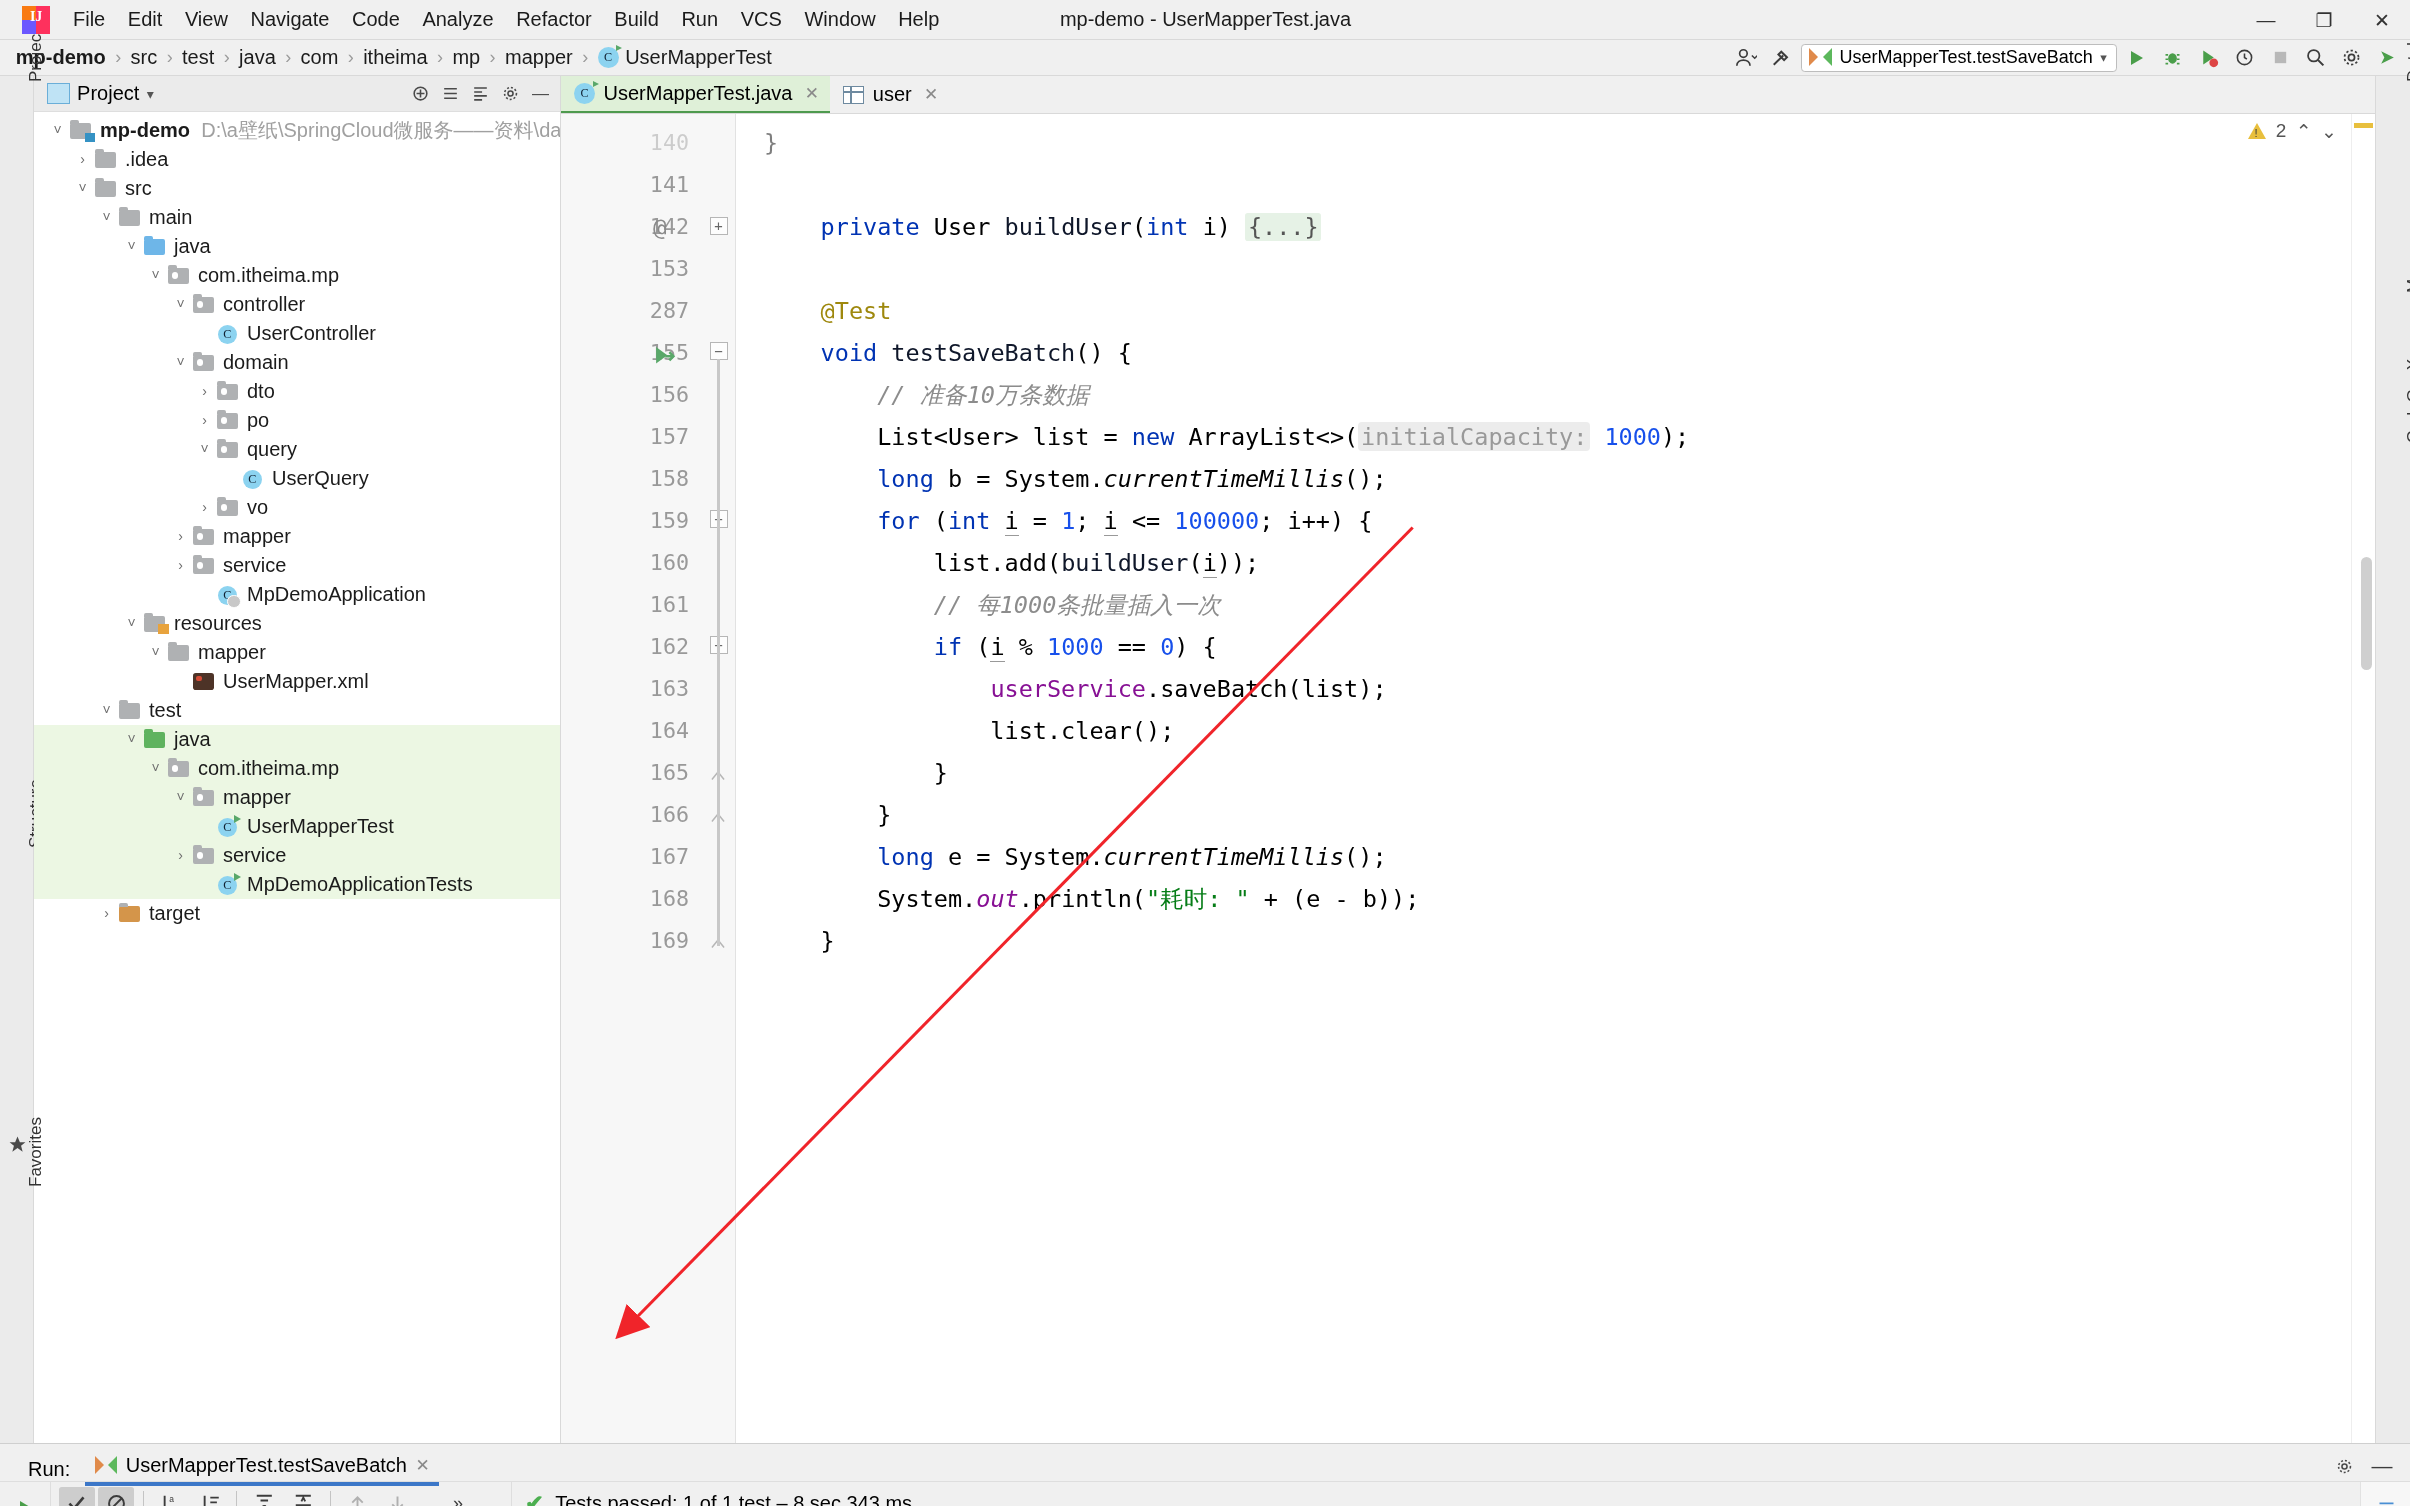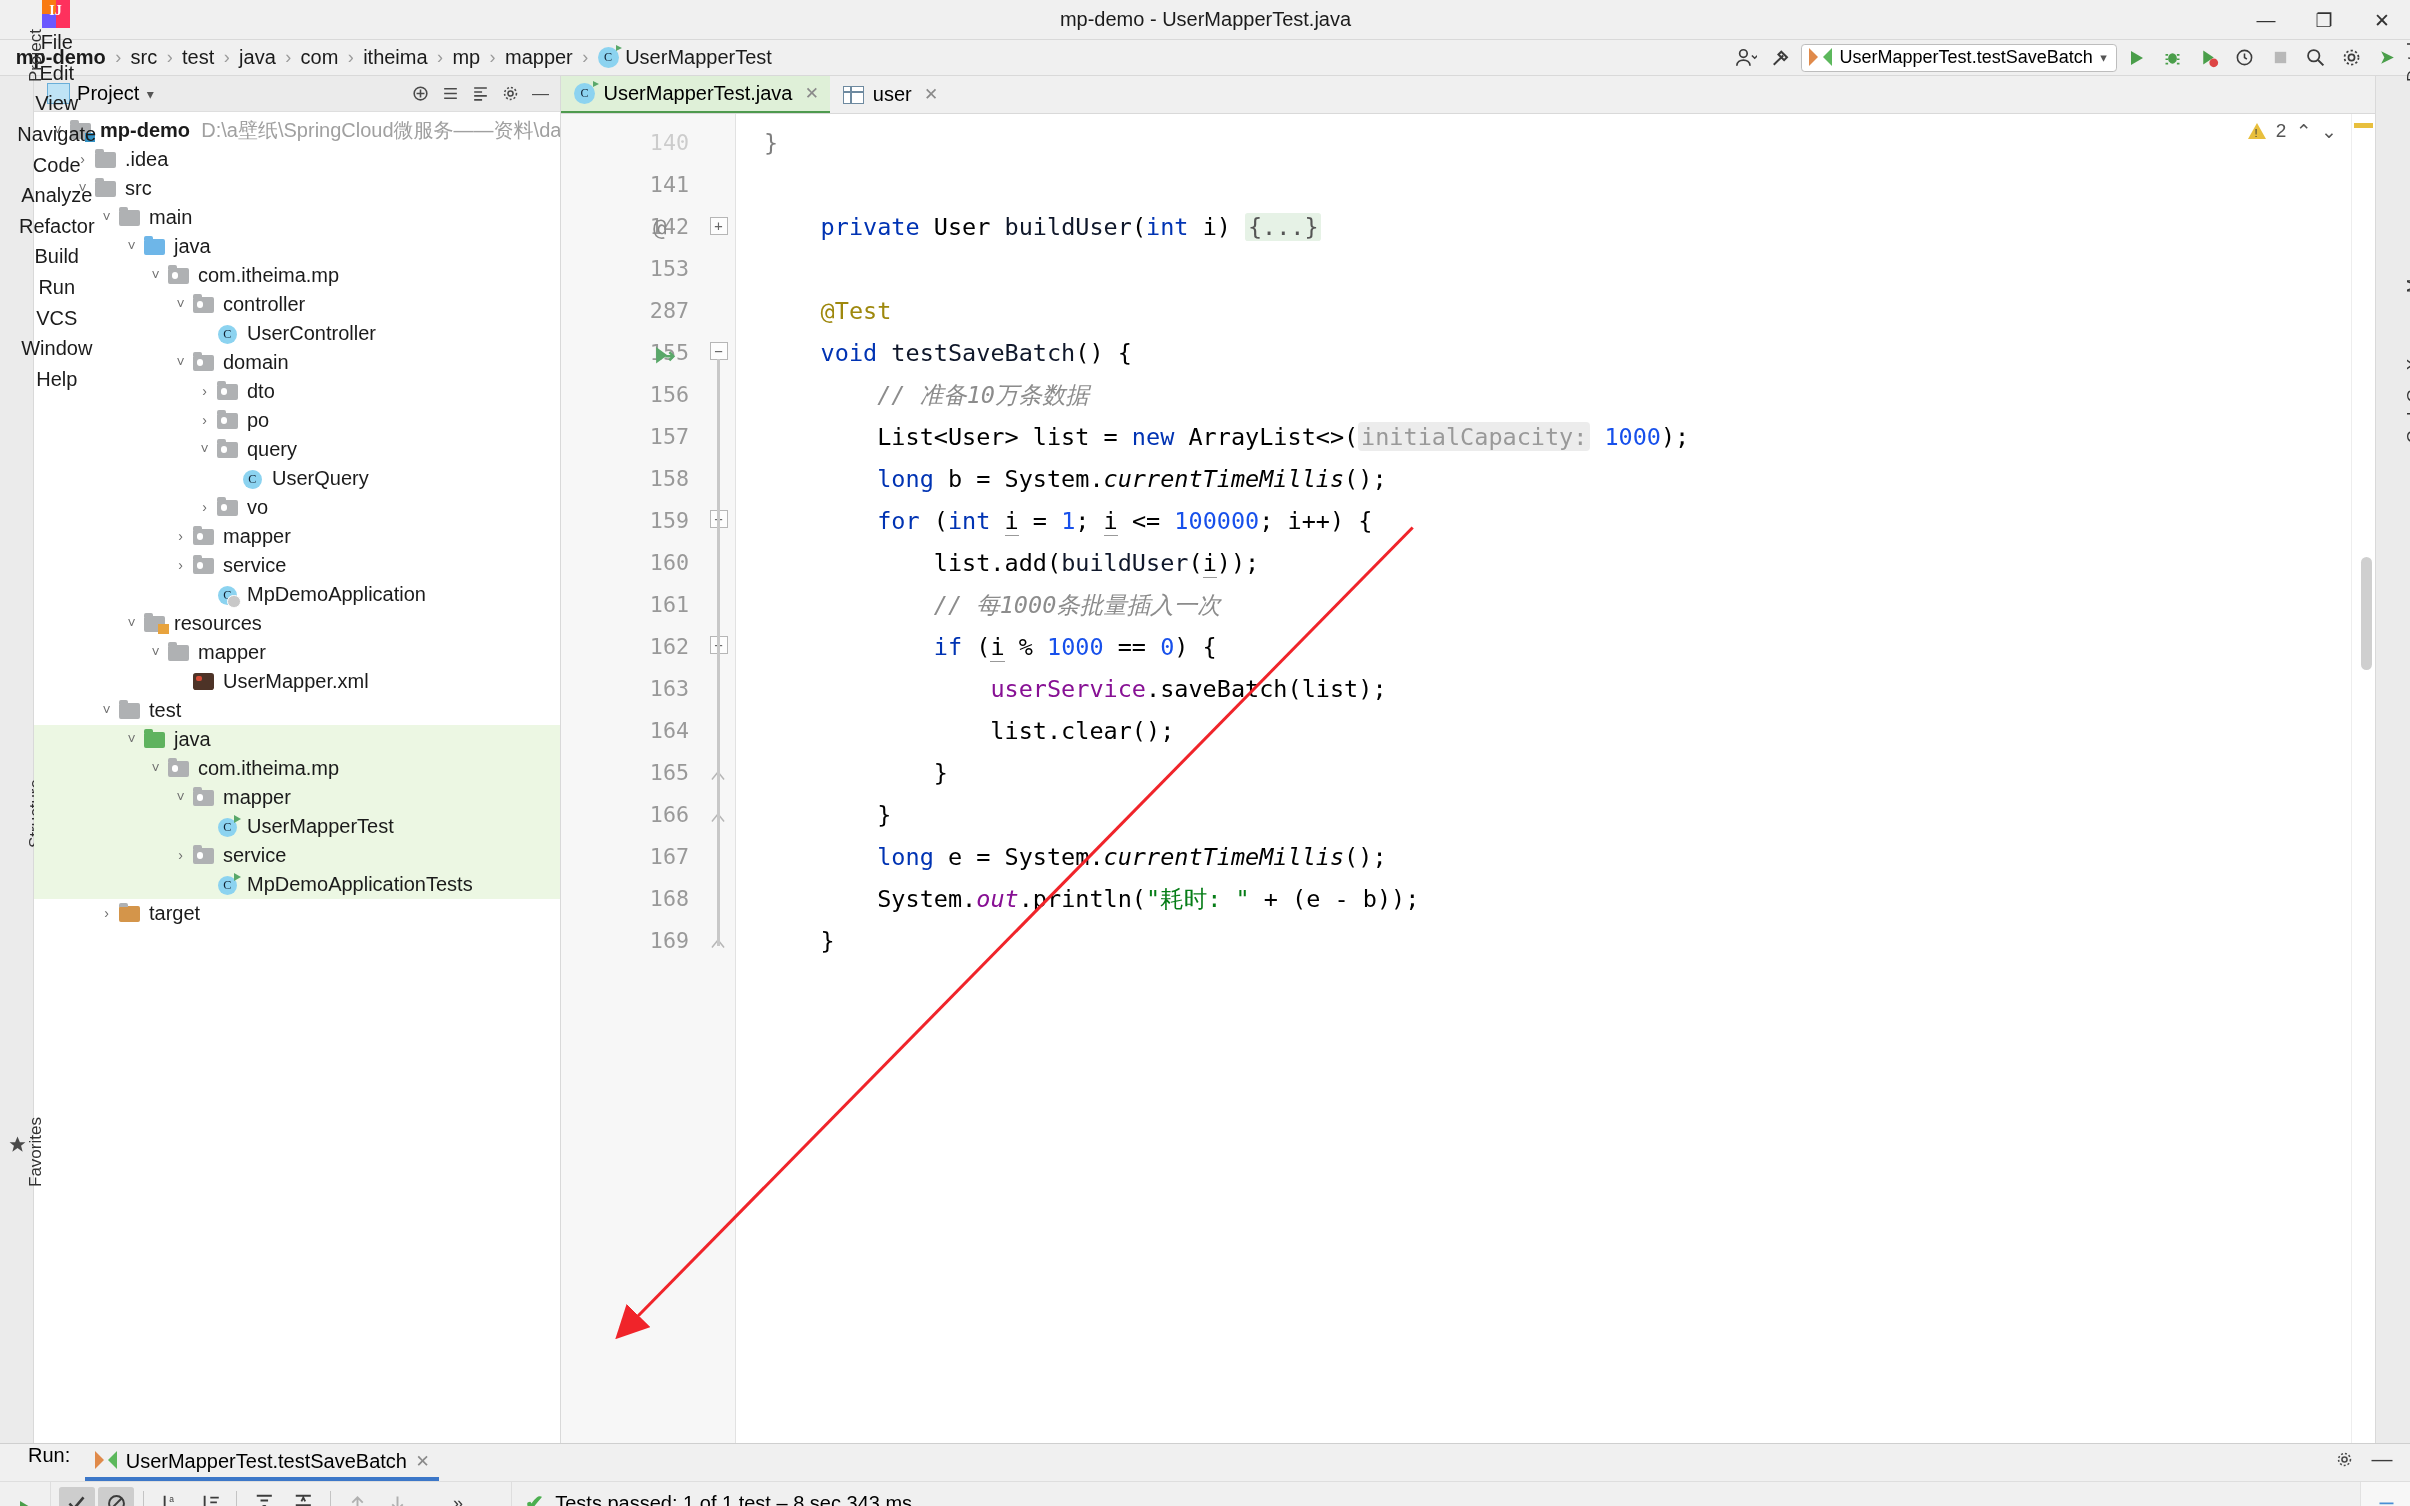--- a/index.html
+++ b/index.html
@@ -18,21 +18,21 @@
     display:flex; align-items:center; position:relative;
   }
   #titlebar .tb-title {
     position:absolute; left:0; right:0; text-align:center;
     font-size:20px; color:#1b1b1b; pointer-events:none;
   }
   #win-controls { position:absolute; right:0; top:0; height:40px; display:flex; z-index:5;}
   #win-controls div { width:58px; height:40px; display:flex; align-items:center; justify-content:center; font-size:19px; color:#333;}
 
   
-  #menubar { display:flex; align-items:center; height:40px; padding-left:6px; z-index:6;flex-direction:column;}
+  #menubar { display:flex; align-items:center; height:40px; padding-left:13px; z-index:6;}
   .ij-logo { width:28px; height:28px; margin:0 11.3px 0 9.4px; position:relative; flex:none;}
   .ij-logo .q1{position:absolute;left:0;top:0;width:14px;height:14px;background:#f97a12;}
   .ij-logo .q2{position:absolute;right:0;top:0;width:14px;height:14px;background:#fe315d;}
   .ij-logo .q3{position:absolute;left:0;bottom:0;width:14px;height:14px;background:#6b57ff;}
   .ij-logo .q4{position:absolute;right:0;bottom:0;width:14px;height:14px;background:#fe315d;}
   .ij-logo .letter{position:absolute;left:7.5px;top:3.8px;color:#fff;font-weight:bold;font-size:14px;z-index:2;font-family:"Liberation Serif",serif;}
   .menu-item { padding:3.8px 11.3px; font-size:20px; color:#1b1b1b; cursor:default; white-space:nowrap;}
 
   
   #navbar {
@@ -150,21 +150,21 @@
   #scroll-thumb { position:absolute; right:2.8px; width:11.3px; border-radius:5.6px; background:#cfcfcf;}
   #inspect-widget {
      position:absolute; right:38px; top:5.6px; display:flex; align-items:center; gap:9.4px;
      font-size:19px; color:#555;
   }
   .warn-tri { width:0;height:0;border-left:9.4px solid transparent;border-right:9.4px solid transparent;border-bottom:16px solid #e8bf3d;position:relative;}
   .warn-tri:after{content:'!';position:absolute;left:-2.8px;top:3.8px;font-size:11.3px;color:#3b3b3b;font-family:"Liberation Sans",sans-serif;}
 
   
   #runpanel { height:542px; background:#fff; border-top:0.9px solid #cfcfcf; display:flex; flex-direction:column; flex:none;}
-  #run-header { height:38px; background:#f0f0f0; display:flex; align-items:flex-start; padding-left:28px; gap:15px; position:relative; border-bottom:0.9px solid #dedede;}
+  #run-header { height:38px; background:#f0f0f0; display:flex; align-items:flex-end; padding-left:28px; gap:15px; position:relative; border-bottom:0.9px solid #dedede;}
   #run-header .rh-label{font-size:20px;}
   .runtab { display:flex; align-items:center; gap:8.5px; font-size:20px; padding:5.6px 9.4px 3.8px 9.4px; position:relative;}
   .runtab.active:after{content:'';position:absolute;left:0;right:0;bottom:-4.7px;height:3.8px;background:#3c77c8;}
   .dual-tri { width:22.6px;height:21px;position:relative;}
   .dual-tri:before{content:'';position:absolute;left:0;top:0.9px;width:0;height:0;border-left:9.4px solid #e08a4a;border-top:9.4px solid transparent;border-bottom:9.4px solid transparent;}
   .dual-tri:after{content:'';position:absolute;right:0;top:0.9px;width:0;height:0;border-right:9.4px solid #5cb85c;border-top:9.4px solid transparent;border-bottom:9.4px solid transparent;}
   #run-header .rh-right{margin-left:auto;display:flex;gap:5.6px;padding-right:13px;}
 
   #run-body { flex:1; display:flex; min-height:0;}
   #run-rail { width:51px; background:#f0f0f0; border-right:0.9px solid #dedede; display:flex; flex-direction:column; align-items:center; padding-top:7.5px; gap:13px; flex:none;}

